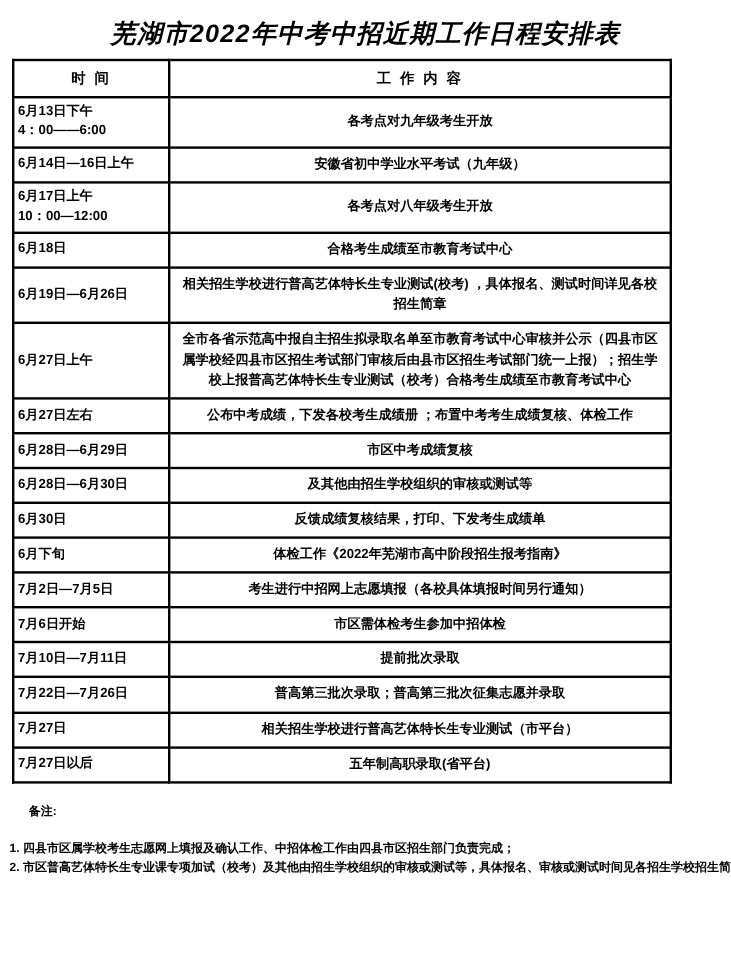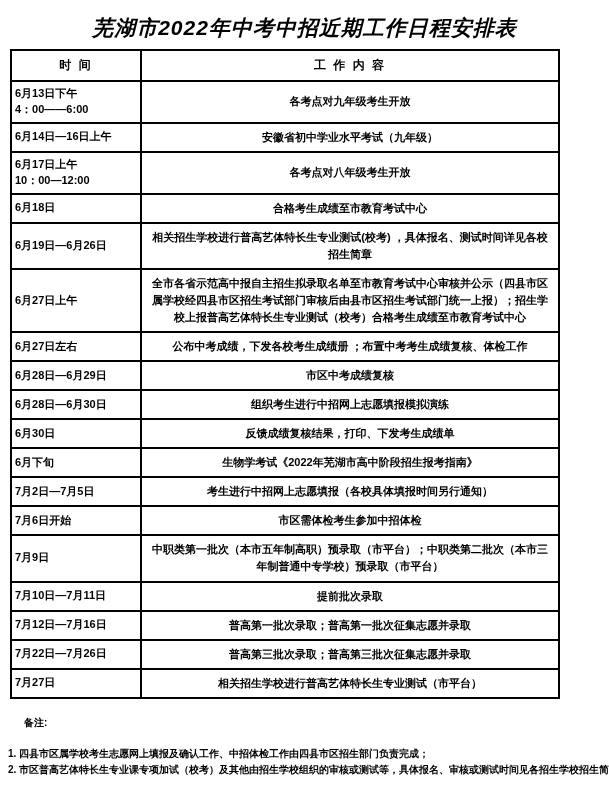--- a/index.html
+++ b/index.html
@@ -109,57 +109,53 @@
       <tr>
         <td class="time">6月27日左右</td>
         <td class="content">公布中考成绩，下发各校考生成绩册 ；布置中考考生成绩复核、体检工作</td>
       </tr>
       <tr>
         <td class="time">6月28日—6月29日</td>
         <td class="content">市区中考成绩复核</td>
       </tr>
       <tr>
         <td class="time">6月28日—6月30日</td>
-        <td class="content">组织考生进行中招网上志愿填报模拟演练</td>
+        <td class="content">及其他由招生学校组织的审核或测试等</td>
       </tr>
       <tr>
         <td class="time">6月30日</td>
         <td class="content">反馈成绩复核结果，打印、下发考生成绩单</td>
       </tr>
       <tr>
         <td class="time">6月下旬</td>
-        <td class="content">生物学考试《2022年芜湖市高中阶段招生报考指南》</td>
+        <td class="content">体检工作《2022年芜湖市高中阶段招生报考指南》</td>
       </tr>
       <tr>
         <td class="time">7月2日—7月5日</td>
         <td class="content">考生进行中招网上志愿填报（各校具体填报时间另行通知）</td>
       </tr>
       <tr>
         <td class="time">7月6日开始</td>
         <td class="content">市区需体检考生参加中招体检</td>
       </tr>
       <tr>
-        <td class="time">7月9日</td>
-        <td class="content">中职类第一批次（本市五年制高职）预录取（市平台）；中职类第二批次（本市三年制普通中专学校）预录取（市平台）</td>
-      </tr>
-      <tr>
         <td class="time">7月10日—7月11日</td>
         <td class="content">提前批次录取</td>
-      </tr>
-      <tr>
-        <td class="time">7月12日—7月16日</td>
-        <td class="content">普高第一批次录取；普高第一批次征集志愿并录取</td>
       </tr>
       <tr>
         <td class="time">7月22日—7月26日</td>
         <td class="content">普高第三批次录取；普高第三批次征集志愿并录取</td>
       </tr>
       <tr>
         <td class="time">7月27日</td>
         <td class="content">相关招生学校进行普高艺体特长生专业测试（市平台）</td>
+      </tr>
+      <tr>
+        <td class="time">7月27日以后</td>
+        <td class="content">五年制高职录取(省平台)</td>
       </tr>
     </tbody>
   </table>
 
   <div class="notes">
     <p class="note-label">备注:</p>
     <div class="note-item">1. 四县市区属学校考生志愿网上填报及确认工作、中招体检工作由四县市区招生部门负责完成；</div>
     <div class="note-item">2. 市区普高艺体特长生专业课专项加试（校考）及其他由招生学校组织的审核或测试等，具体报名、审核或测试时间见各招生学校招生简章；</div>
 
   </div>

